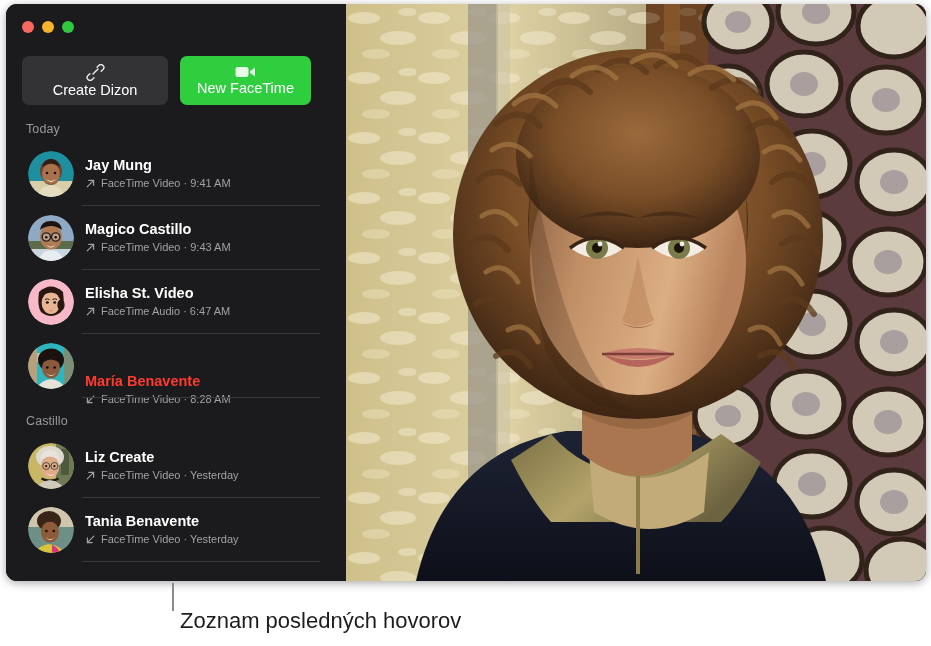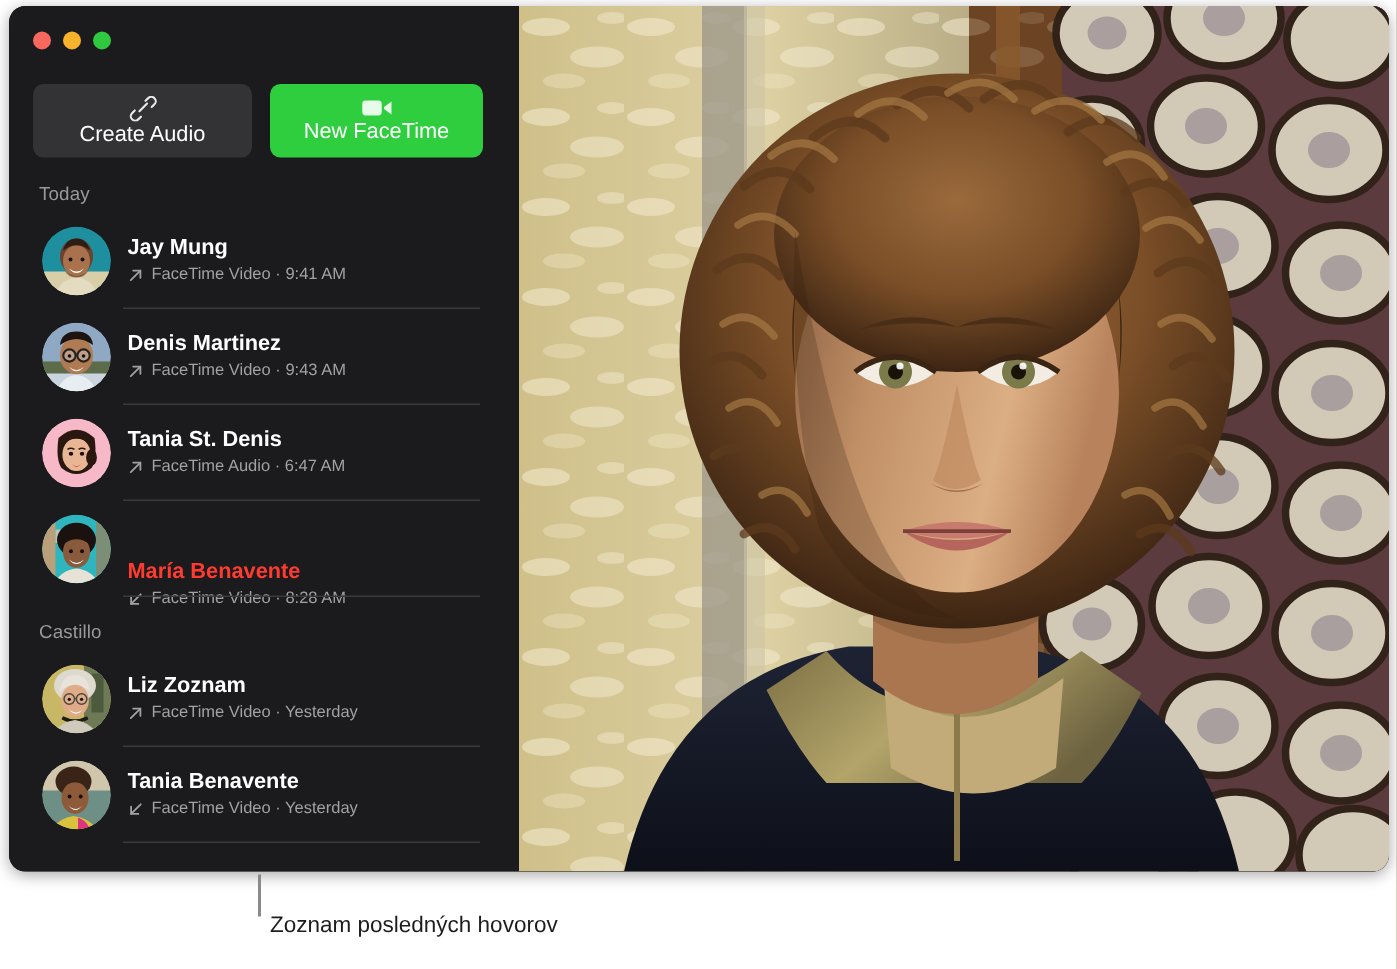--- a/index.html
+++ b/index.html
@@ -77,21 +77,21 @@
     font-size: 14.5px;
     font-weight: 400;
     line-height: 1;
   }
   .btn-create-link {
     width: 146px;
     background: #333336;
     color: #ffffff;
   }
   .btn-new-facetime {
-    width: 142px;
+    width: 131px;
     background: #2ece3f;
     color: #ffffff;
   }
   .icon-link svg { display: block; }
   .icon-video svg { display: block; }
 
   
   .call-list {
     position: absolute;
     left: 0; top: 110px;
@@ -178,21 +178,21 @@
     left: 172px;
     top: 583px;
     width: 2px;
     height: 28px;
     background: #8a8a8a;
   }
   .callout-text {
     position: absolute;
     left: 180px;
     top: 608px;
-    font-size: 15px;
+    font-size: 22px;
     color: #1d1d1f;
     font-family: "Liberation Sans", sans-serif;
     white-space: nowrap;
   }
 </style>
 </head>
 <body>
 
 <div class="window">
 
@@ -210,21 +210,21 @@
         <span class="icon-link">
           <svg width="19" height="17" viewBox="0 0 20 18">
             <g fill="none" stroke="#e8e8ea" stroke-width="1.5" stroke-linecap="round">
               <path d="M11.6 3.4 L13.5 1.5 a3.1 3.1 0 0 1 4.4 4.4 L16 7.8"></path>
               <path d="M8.4 14.6 L6.5 16.5 a3.1 3.1 0 0 1 -4.4 -4.4 L4 10.2"></path>
               <path d="M7.3 10.7 L12.7 5.3"></path>
               <path d="M6.0 9.0 L9.0 6.0" opacity="0"></path>
             </g>
           </svg>
         </span>
-        <span class="tlabel">Create Audio</span>
+        <span class="tlabel">Create Dizon</span>
       </button>
 
       <button class="tbtn btn-new-facetime">
         <span class="icon-video">
           <svg width="21" height="14" viewBox="0 0 21 14">
             <rect x="0.5" y="2" width="13" height="10" rx="2.3" fill="#e6fbe8"></rect>
             <path d="M15 6.3 L20 2.6 V11.4 L15 7.7 Z" fill="#e6fbe8"></path>
           </svg>
         </span>
         <span class="tlabel">New FaceTime</span>
@@ -295,21 +295,21 @@
                 <circle cx="27.7" cy="22" r="4.1" fill="#d9e3ea" fill-opacity="0.35"></circle>
                 <path d="M22.4 21.6 h1.2"></path>
               </g>
               <circle cx="18.3" cy="22.3" r="1.2" fill="#140d07"></circle>
               <circle cx="27.7" cy="22.3" r="1.2" fill="#140d07"></circle>
               <path d="M18 29.5 q5 4.5 10 0 -5 6 -10 0z" fill="#fff"></path>
             </g>
           </svg>
         </div>
         <div class="call-info">
-          <div class="call-name">Denis Martinez</div>
+          <div class="call-name">Magico Castillo</div>
           <div class="call-meta">
             <span class="dir-icon">
               <svg width="11" height="11" viewBox="0 0 11 11">
                 <g stroke="#a1a1a6" stroke-width="1.2" fill="none" stroke-linecap="round" stroke-linejoin="round">
                   <path d="M2.2 8.8 L8.6 2.4"></path>
                     <path d="M3.8 2.4 H8.6 V7.2"></path>
                 </g>
               </svg>
             </span>
             <span>FaceTime Video · 9:43 AM</span>
@@ -338,21 +338,21 @@
               </g>
               <g stroke="#2a1810" stroke-width="1" fill="none">
                 <path d="M17 20.6 q2.3-1.6 4.6 0"></path>
                   <path d="M24.4 20.6 q2.3-1.6 4.6 0"></path>
               </g>
               <path d="M20 30.5 q3 2.6 6 0 -3 3.6 -6 0z" fill="#c0392b"></path>
             </g>
           </svg>
         </div>
         <div class="call-info">
-          <div class="call-name">Tania St. Denis</div>
+          <div class="call-name">Elisha St. Video</div>
           <div class="call-meta">
             <span class="dir-icon">
               <svg width="11" height="11" viewBox="0 0 11 11">
                 <g stroke="#a1a1a6" stroke-width="1.2" fill="none" stroke-linecap="round" stroke-linejoin="round">
                   <path d="M2.2 8.8 L8.6 2.4"></path>
                     <path d="M3.8 2.4 H8.6 V7.2"></path>
                 </g>
               </svg>
             </span>
             <span>FaceTime Audio · 6:47 AM</span>
@@ -425,21 +425,21 @@
               </g>
               <circle cx="18.2" cy="23.2" r="1.1" fill="#1a1208"></circle>
               <circle cx="26.4" cy="23.2" r="1.1" fill="#1a1208"></circle>
               <path d="M17.6 29.5 q5.2 5 10 0 -5 6.5 -10 0z" fill="#fff"></path>
               <path d="M14 34.5 q8 4 16 0 l1 2 q-9 5 -18 0z" fill="#1e1b16"></path>
               <path d="M7 46 q6-8 15-9 9 1 15 9z" fill="#cfcabb"></path>
             </g>
           </svg>
         </div>
         <div class="call-info">
-          <div class="call-name">Liz Zoznam</div>
+          <div class="call-name">Liz Create</div>
           <div class="call-meta">
             <span class="dir-icon">
               <svg width="11" height="11" viewBox="0 0 11 11">
                 <g stroke="#a1a1a6" stroke-width="1.2" fill="none" stroke-linecap="round" stroke-linejoin="round">
                   <path d="M2.2 8.8 L8.6 2.4"></path>
                     <path d="M3.8 2.4 H8.6 V7.2"></path>
                 </g>
               </svg>
             </span>
             <span>FaceTime Video · Yesterday</span>

